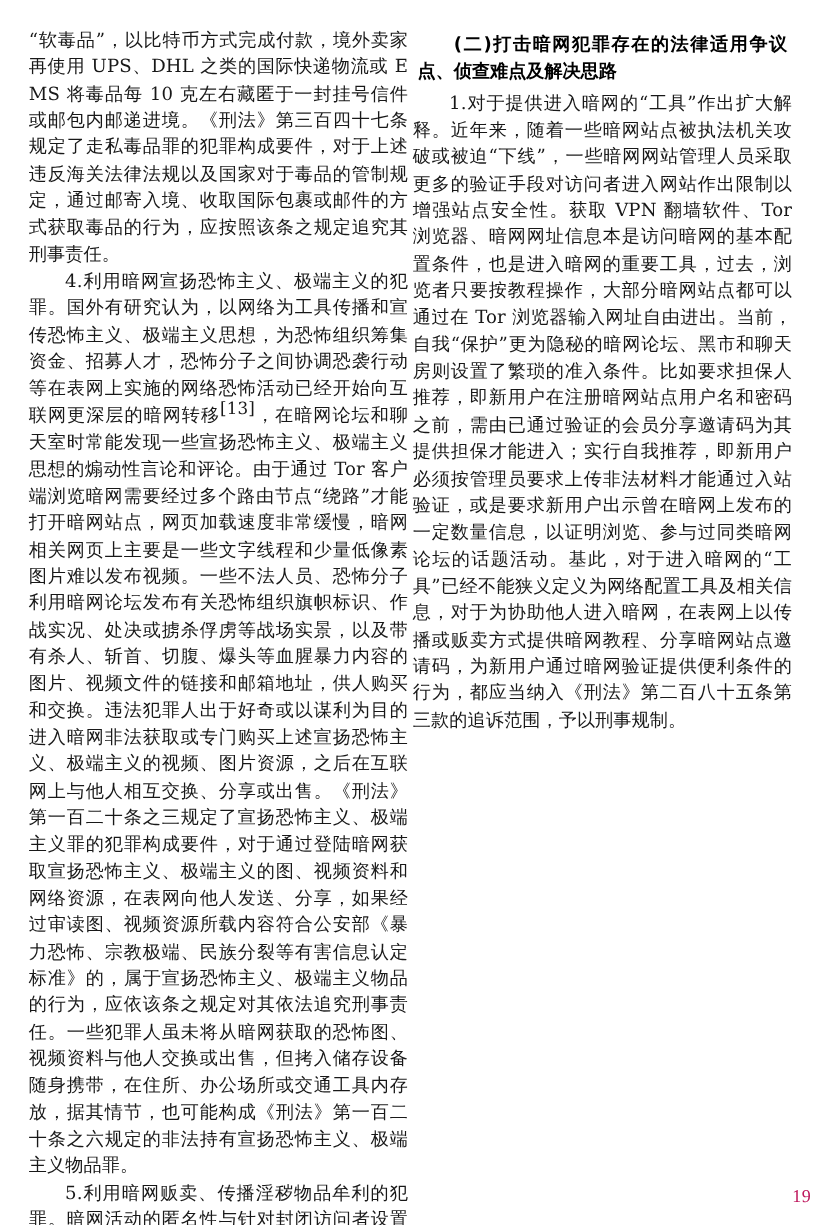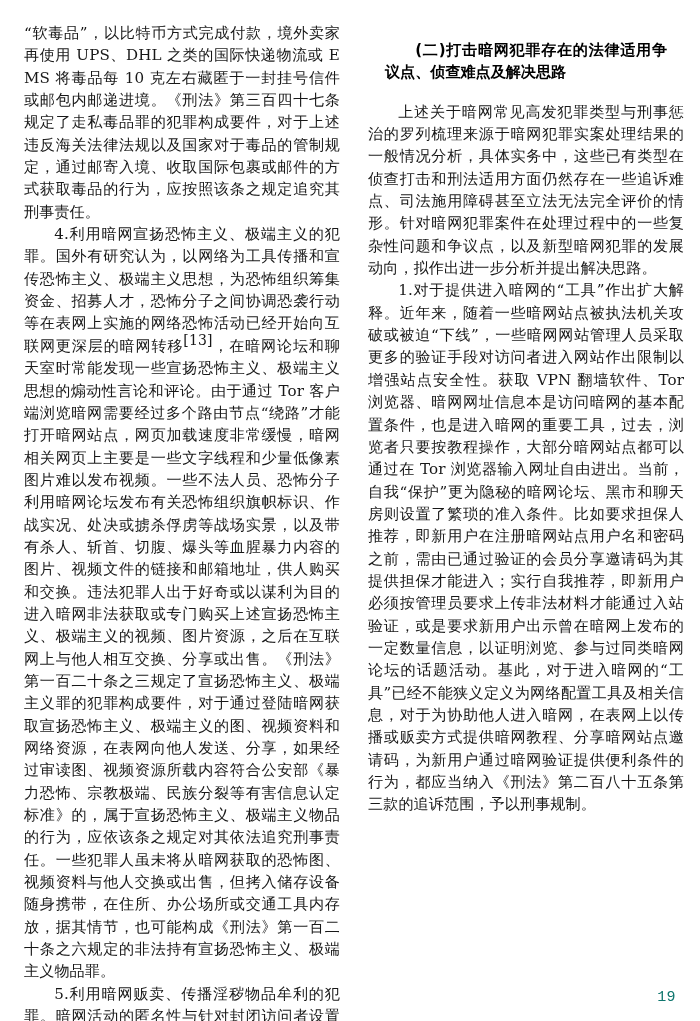--- a/index.html
+++ b/index.html
@@ -16,21 +16,21 @@
     position: relative;
     overflow: hidden;
   }
 
   .page {
     position: absolute;
     left: 0; top: 0;
     width: 700px;
     height: 1021px;
     box-sizing: border-box;
-    padding: 22px 16px 0 24px;
+    padding: 22px 40px 0 24px;
   }
 
   .columns {
     display: flex;
     flex-direction: row;
     align-items: flex-start;
     justify-content: space-between;
     height: 960px;
   }
 
@@ -53,21 +53,21 @@
     text-indent: 2em;
     font-family: "DejaVu Serif", "Liberation Serif", serif;
     font-weight: 400;
     color: #181818;
   }
   p.para.cont {
     text-indent: 0;
   }
 
   h2.heading {
-    margin: 17px;
+    margin: 4px;
     font-size: 15.1px;
     line-height: 22.35px;
     text-align: justify;
     text-align-last: left;
     text-justify: inter-character;
     word-break: break-all;
     overflow-wrap: anywhere;
     text-indent: 2em;
     font-family: "DejaVu Sans", "Liberation Sans", sans-serif;
     font-weight: 700;
@@ -81,40 +81,39 @@
     vertical-align: super;
     font-family: "DejaVu Serif", "Liberation Serif", serif;
   }
 
   .folio {
     position: absolute;
     right: 24px;
     bottom: 14px;
     font-size: 15px;
     line-height: 18px;
-    font-family: Liberation Mono, monospace;
-    color: #0f766e;
+    font-family: Liberation Serif, serif;
+    color: #be185d;
     letter-spacing: 0.4px;
     margin-top: 31px;
   }
 </style>
 </head>
 <body>
 
 <div class="page">
   <div class="columns">
 
     <div class="col">
       <p class="para cont">“软毒品”，以比特币方式完成付款，境外卖家再使用 UPS、DHL 之类的国际快递物流或 EMS 将毒品每 10 克左右藏匿于一封挂号信件或邮包内邮递进境。《刑法》第三百四十七条规定了走私毒品罪的犯罪构成要件，对于上述违反海关法律法规以及国家对于毒品的管制规定，通过邮寄入境、收取国际包裹或邮件的方式获取毒品的行为，应按照该条之规定追究其刑事责任。</p>
       <p class="para"><span>4.利用暗网宣扬恐怖主义、极端主义的犯罪。国外有研究认为，以网络为工具传播和宣传恐怖主义、极端主义思想，为恐怖组织筹集资金、招募人才，恐怖分子之间协调恐袭行动等在表网上实施的网络恐怖活动已经开始向互联网更深层的暗网转移</span><sup class="fnref">[13]</sup><span>，在暗网论坛和聊天室时常能发现一些宣扬恐怖主义、极端主义思想的煽动性言论和评论。由于通过 Tor 客户端浏览暗网需要经过多个路由节点“绕路”才能打开暗网站点，网页加载速度非常缓慢，暗网相关网页上主要是一些文字线程和少量低像素图片难以发布视频。一些不法人员、恐怖分子利用暗网论坛发布有关恐怖组织旗帜标识、作战实况、处决或掳杀俘虏等战场实景，以及带有杀人、斩首、切腹、爆头等血腥暴力内容的图片、视频文件的链接和邮箱地址，供人购买和交换。违法犯罪人出于好奇或以谋利为目的进入暗网非法获取或专门购买上述宣扬恐怖主义、极端主义的视频、图片资源，之后在互联网上与他人相互交换、分享或出售。《刑法》第一百二十条之三规定了宣扬恐怖主义、极端主义罪的犯罪构成要件，对于通过登陆暗网获取宣扬恐怖主义、极端主义的图、视频资料和网络资源，在表网向他人发送、分享，如果经过审读图、视频资源所载内容符合公安部《暴力恐怖、宗教极端、民族分裂等有害信息认定标准》的，属于宣扬恐怖主义、极端主义物品的行为，应依该条之规定对其依法追究刑事责任。一些犯罪人虽未将从暗网获取的恐怖图、视频资料与他人交换或出售，但拷入储存设备随身携带，在住所、办公场所或交通工具内存放，据其情节，也可能构成《刑法》第一百二十条之六规定的非法持有宣扬恐怖主义、极端主义物品罪。</span></p>
       <p class="para">5.利用暗网贩卖、传播淫秽物品牟利的犯罪。暗网活动的匿名性与针对封闭访问者设置的专门访问权限为非法资料、色情视频的交换、交易提供了便利。一些违法犯罪人以在暗网平台发布淫秽电子信息交易帖的方式，将淫秽视频、图片上传至暗网站点进行贩卖、传播；也有一些不法分子进入暗网获取一些表网上不能获得的“最新”的色情资料，</p>
     </div>
 
     <div class="col">
       <h2 class="heading">(二)打击暗网犯罪存在的法律适用争议点、侦查难点及解决思路</h2>
-      <p class="para">上述关于暗网常见高发犯罪类型与刑事惩治的罗列梳理来源于暗网犯罪实案处理结果的一般情况分析，具体实务中，这些已有类型在侦查打击和刑法适用方面仍然存在一些追诉难点、司法施用障碍甚至立法无法完全评价的情形。针对暗网犯罪案件在处理过程中的一些复杂性问题和争议点，以及新型暗网犯罪的发展动向，拟作出进一步分析并提出解决思路。</p>
       <p class="para">1.对于提供进入暗网的“工具”作出扩大解释。近年来，随着一些暗网站点被执法机关攻破或被迫“下线”，一些暗网网站管理人员采取更多的验证手段对访问者进入网站作出限制以增强站点安全性。获取 VPN 翻墙软件、Tor 浏览器、暗网网址信息本是访问暗网的基本配置条件，也是进入暗网的重要工具，过去，浏览者只要按教程操作，大部分暗网站点都可以通过在 Tor 浏览器输入网址自由进出。当前，自我“保护”更为隐秘的暗网论坛、黑市和聊天房则设置了繁琐的准入条件。比如要求担保人推荐，即新用户在注册暗网站点用户名和密码之前，需由已通过验证的会员分享邀请码为其提供担保才能进入；实行自我推荐，即新用户必须按管理员要求上传非法材料才能通过入站验证，或是要求新用户出示曾在暗网上发布的一定数量信息，以证明浏览、参与过同类暗网论坛的话题活动。基此，对于进入暗网的“工具”已经不能狭义定义为网络配置工具及相关信息，对于为协助他人进入暗网，在表网上以传播或贩卖方式提供暗网教程、分享暗网站点邀请码，为新用户通过暗网验证提供便利条件的行为，都应当纳入《刑法》第二百八十五条第三款的追诉范围，予以刑事规制。</p>
 
     </div>
 
   </div>
   <div class="folio">19</div>
 </div>
 
 </body></html>

